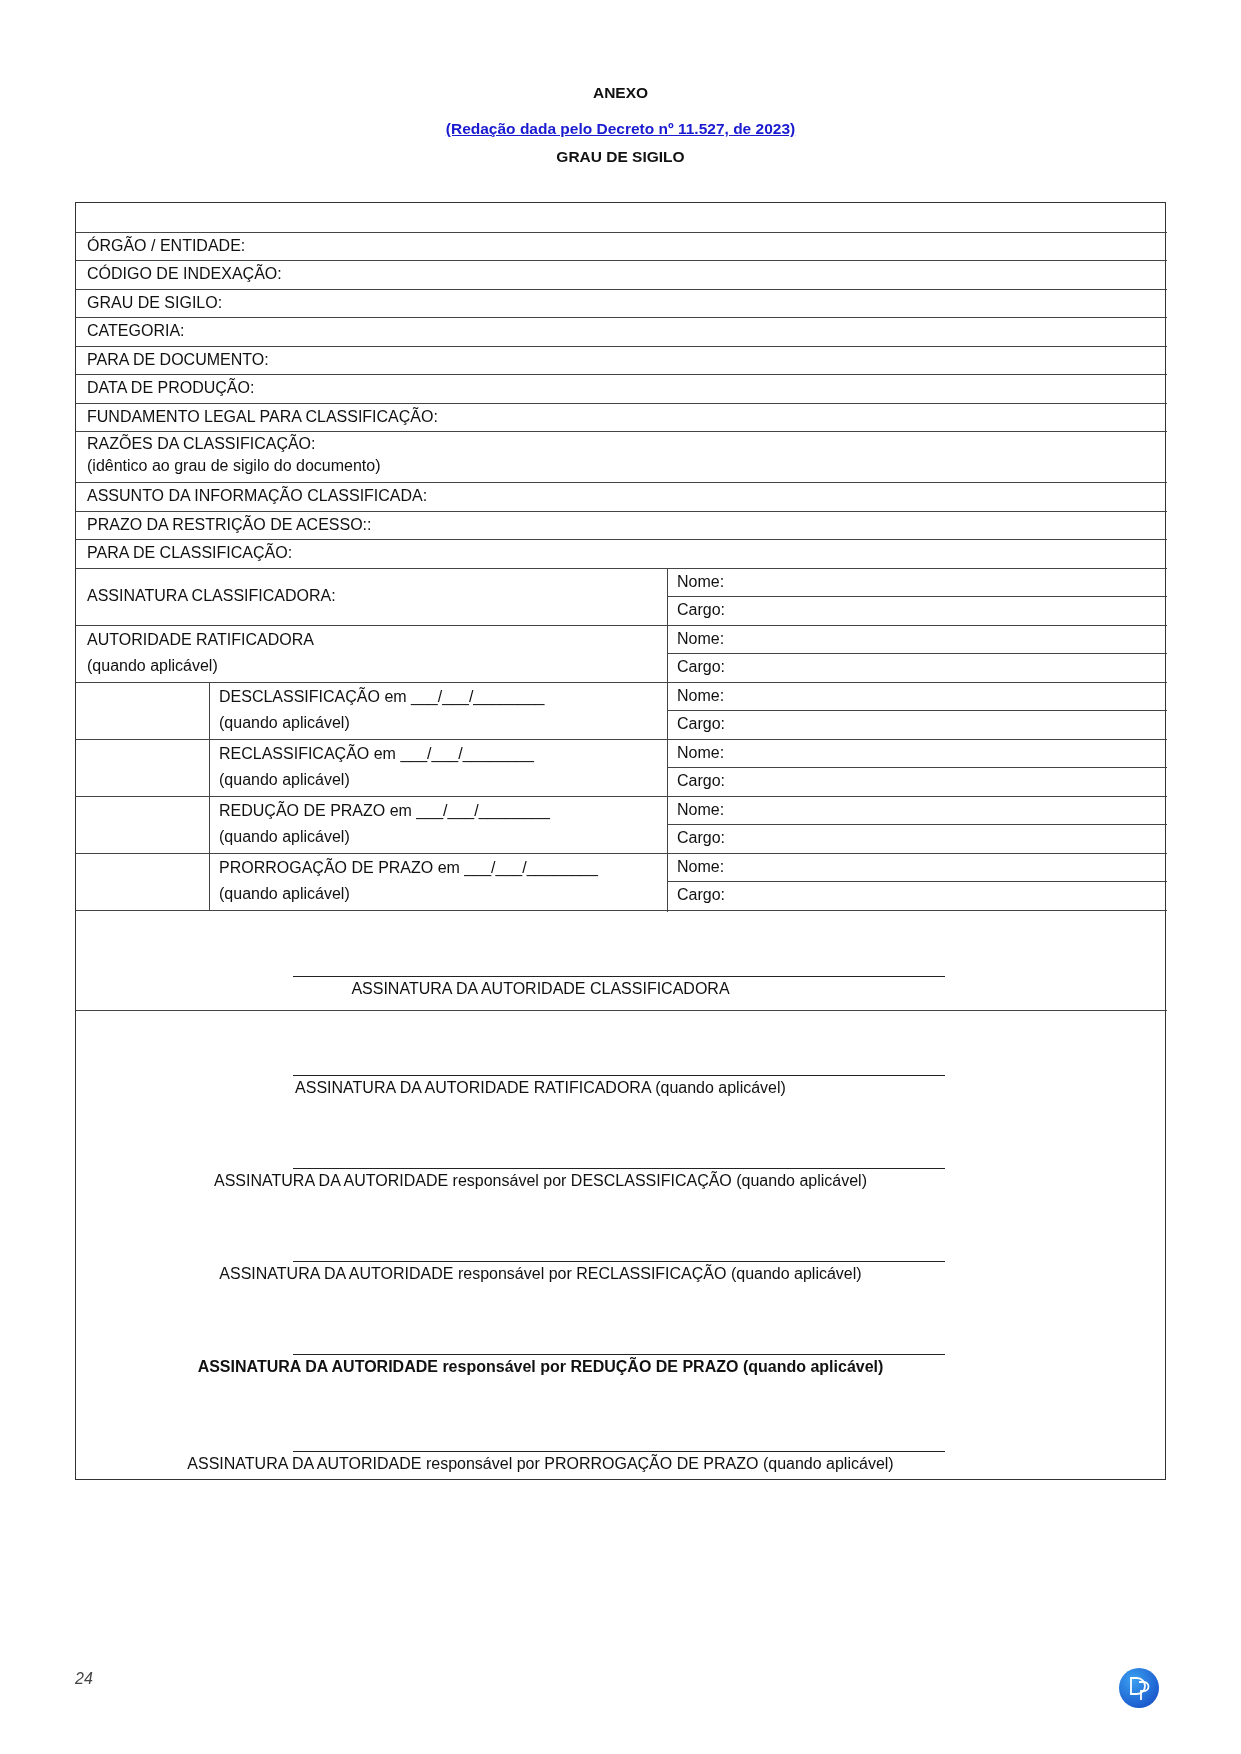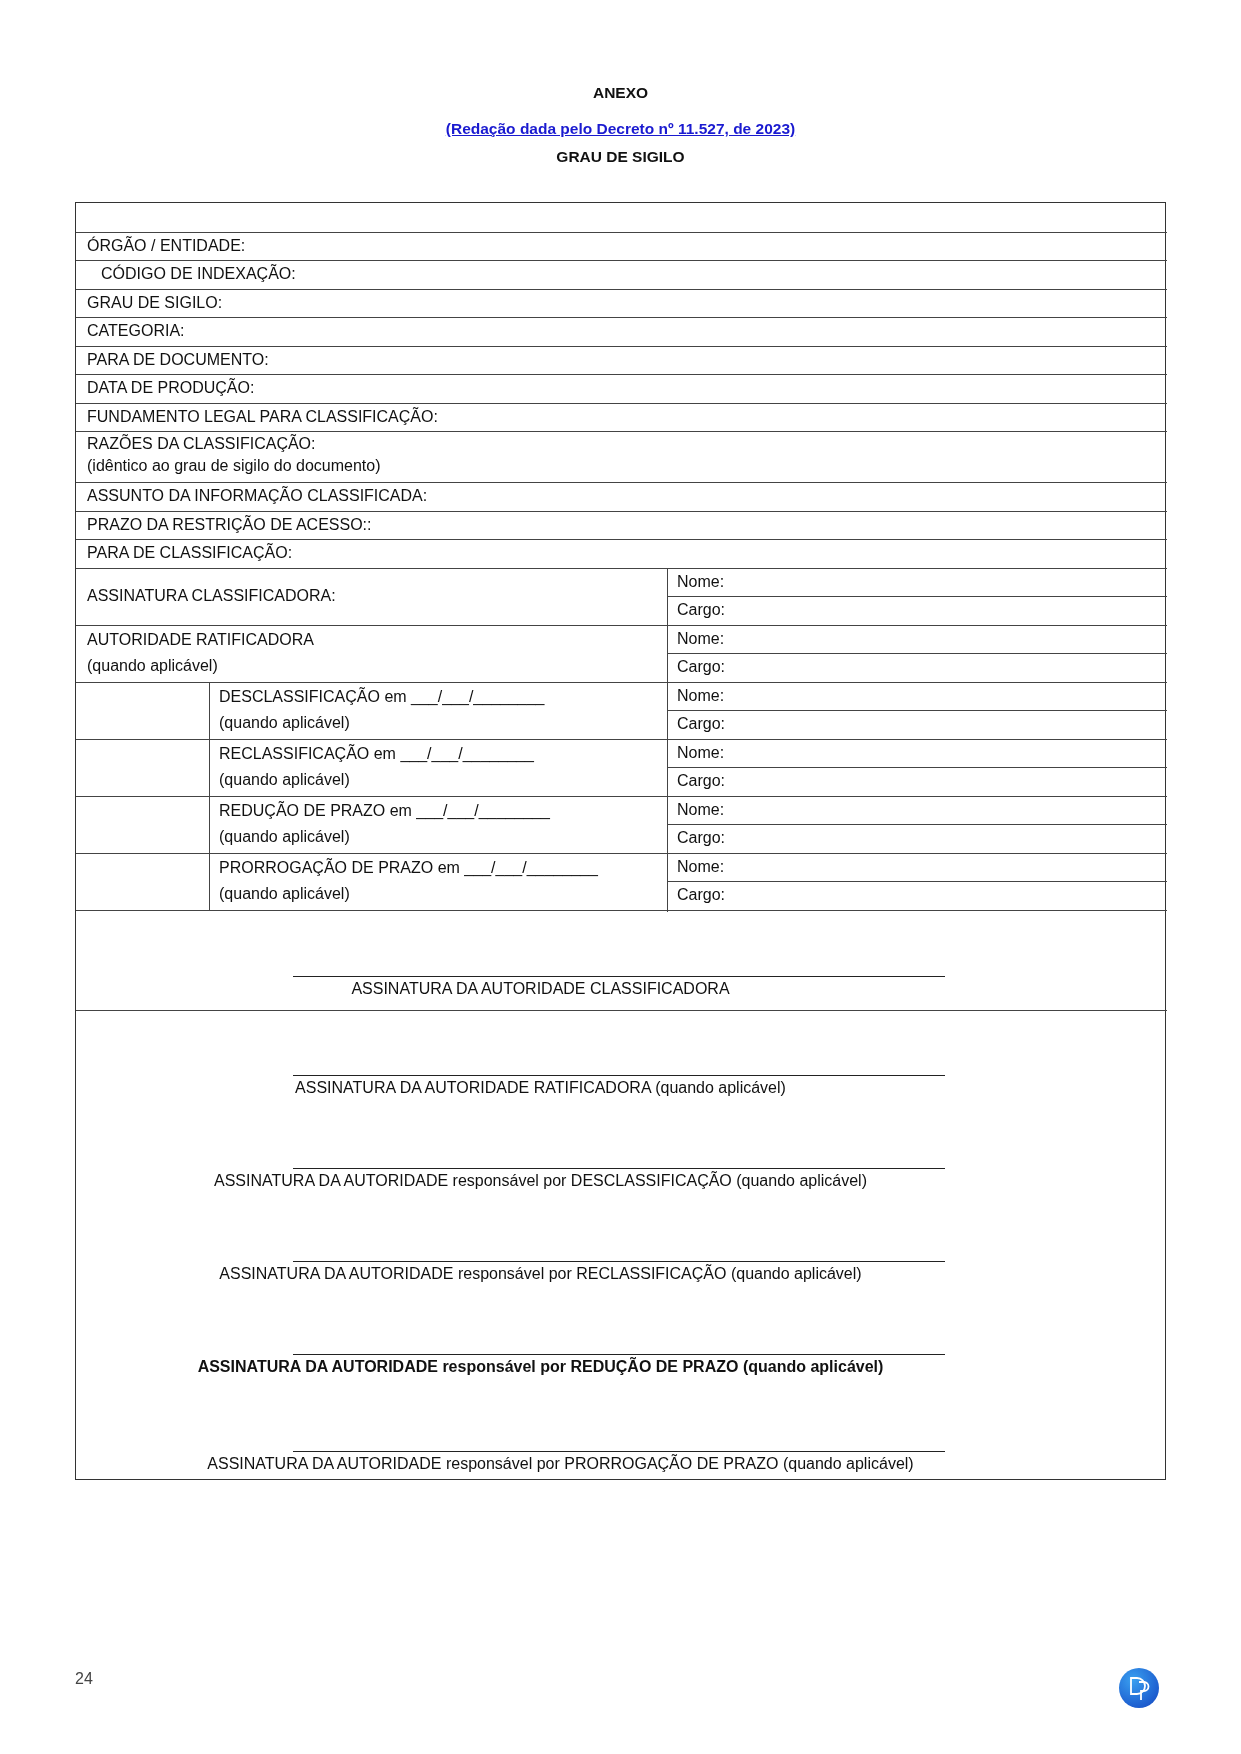--- a/index.html
+++ b/index.html
@@ -10,36 +10,36 @@
   #redacao { top: 120px; color: #1a1ad0; text-decoration: underline; cursor: pointer; }
   #grau { top: 148px; }
 
   .tbl { position: absolute; left: 75px; top: 202px; width: 1091px; height: 1278px;
          border: 1.5px solid #333; box-sizing: border-box; }
   .hl { position: absolute; height: 0; border-top: 1.5px solid #444; }
   .vl { position: absolute; width: 0; border-left: 1.5px solid #444; }
   .cell { position: absolute; font-size: 16px; line-height: 20px; white-space: nowrap; }
   .sig-line { position: absolute; height: 0; border-top: 1px solid #222; left: 293px; width: 652px; }
   .sig-text { position: absolute; left: 0; width: 1081px; text-align: center; font-size: 16px; white-space: nowrap; }
-  #page-num { position: absolute; left: 75px; top: 1670px; font-size: 16px; color: #444; }
+  #page-num { position: absolute; left: 75px; top: 1670px; font-size: 16px; color: #444; font-style: italic; }
   #logo { position: absolute; left: 1119px; top: 1668px; width: 40px; height: 40px; border-radius: 50%;
           background: radial-gradient(circle at 35% 30%, #3aa0f0, #1d5fd0 70%, #1a48b8); }
 </style>
 </head>
 <body>
 
 <div class="hdr" id="anexo">ANEXO</div>
 <div class="hdr" id="redacao">(Redação dada pelo Decreto nº 11.527, de 2023)</div>
 <div class="hdr" id="grau">GRAU DE SIGILO</div>
 
 <div class="tbl" id="tbl">
     <div class="hl" style="top: 28.5px; left: 0px; width: 1091px;"></div>
     <div class="cell" style="left: 11px; top: 32.5px;">ÓRGÃO / ENTIDADE:</div>
     <div class="hl" style="top: 57px; left: 0px; width: 1091px;"></div>
-    <div class="cell" style="left: 25px; top: 61px; text-align: right;">CÓDIGO DE INDEXAÇÃO:</div>
+    <div class="cell" style="left: 11px; top: 61px; text-align: right;">CÓDIGO DE INDEXAÇÃO:</div>
     <div class="hl" style="top: 85.5px; left: 0px; width: 1091px;"></div>
     <div class="cell" style="left: 11px; top: 89.5px;">GRAU DE SIGILO:</div>
     <div class="hl" style="top: 114px; left: 0px; width: 1091px;"></div>
     <div class="cell" style="left: 11px; top: 118px;">CATEGORIA:</div>
     <div class="hl" style="top: 142.5px; left: 0px; width: 1091px;"></div>
     <div class="cell" style="left: 11px; top: 146.5px;">PARA DE DOCUMENTO:</div>
     <div class="hl" style="top: 171px; left: 0px; width: 1091px;"></div>
     <div class="cell" style="left: 11px; top: 175px;">DATA DE PRODUÇÃO:</div>
     <div class="hl" style="top: 199.5px; left: 0px; width: 1091px;"></div>
     <div class="cell" style="left: 11px; top: 203.5px;">FUNDAMENTO LEGAL PARA CLASSIFICAÇÃO:</div>
@@ -105,13 +105,13 @@
 <div class="sig-text" style="top: 980px;">ASSINATURA DA AUTORIDADE CLASSIFICADORA</div>
 <div class="sig-line" style="top: 1075px;"></div>
 <div class="sig-text" style="top: 1079px;">ASSINATURA DA AUTORIDADE RATIFICADORA (quando aplicável)</div>
 <div class="sig-line" style="top: 1168px;"></div>
 <div class="sig-text" style="top: 1172px;">ASSINATURA DA AUTORIDADE responsável por DESCLASSIFICAÇÃO (quando aplicável)</div>
 <div class="sig-line" style="top: 1261px;"></div>
 <div class="sig-text" style="top: 1265px;">ASSINATURA DA AUTORIDADE responsável por RECLASSIFICAÇÃO (quando aplicável)</div>
 <div class="sig-line" style="top: 1354px;"></div>
 <div class="sig-text" style="top: 1358px; font-weight: bold;">ASSINATURA DA AUTORIDADE responsável por REDUÇÃO DE PRAZO (quando aplicável)</div>
 <div class="sig-line" style="top: 1451px;"></div>
-<div class="sig-text" style="top: 1455px; margin-left: 20px;">ASSINATURA DA AUTORIDADE responsável por PRORROGAÇÃO DE PRAZO (quando aplicável)</div>
+<div class="sig-text" style="top: 1455px;">ASSINATURA DA AUTORIDADE responsável por PRORROGAÇÃO DE PRAZO (quando aplicável)</div>
 
 </body></html>

